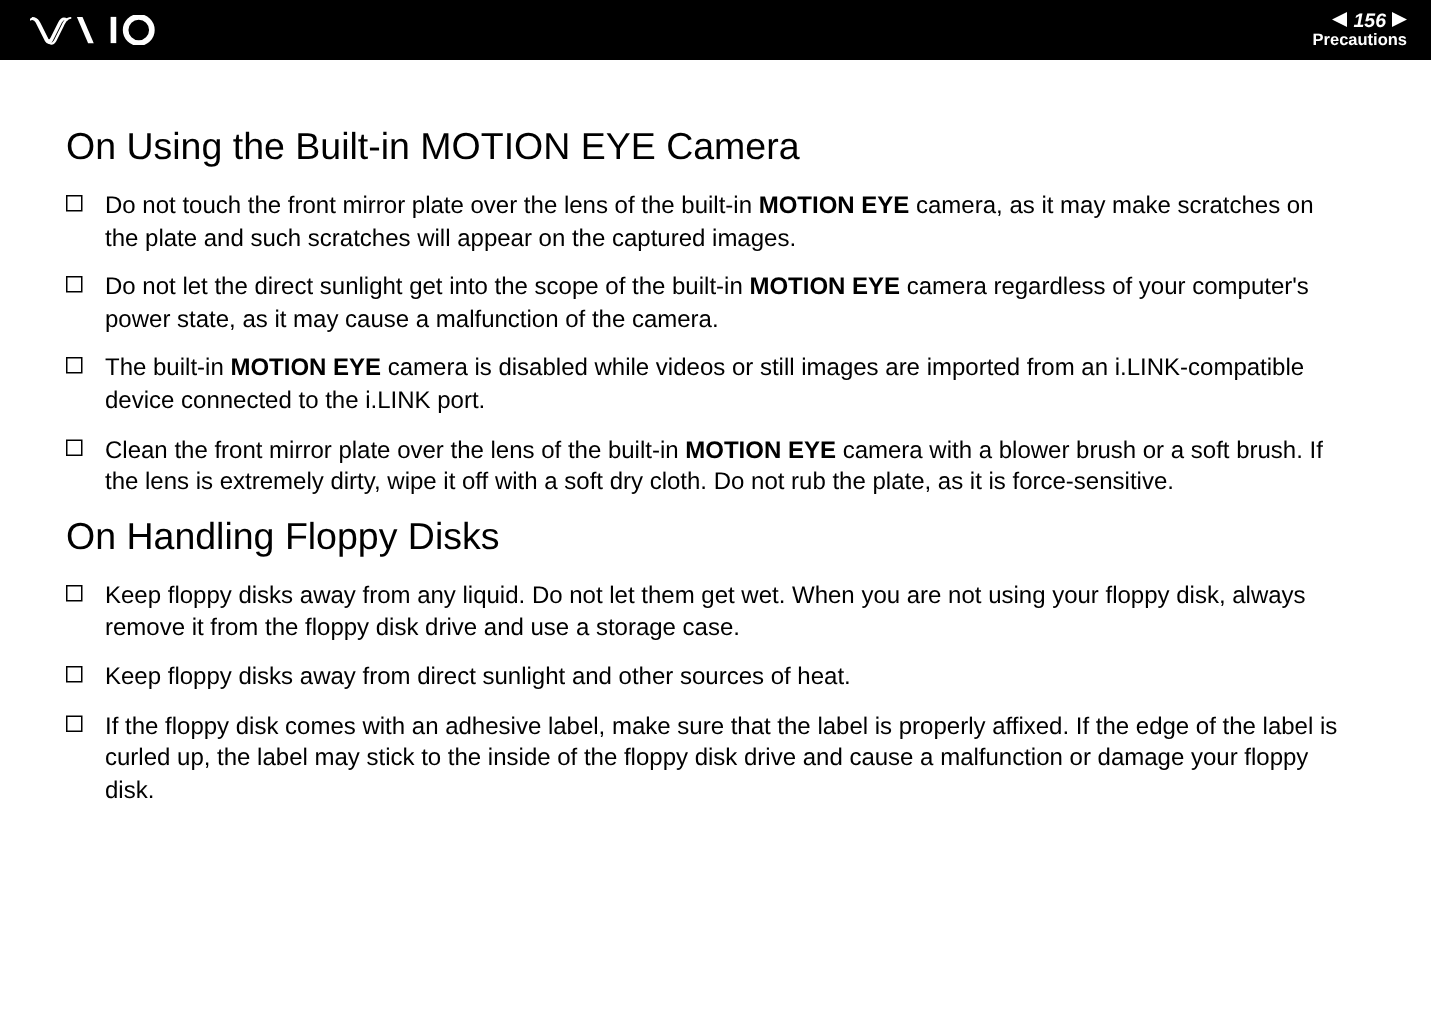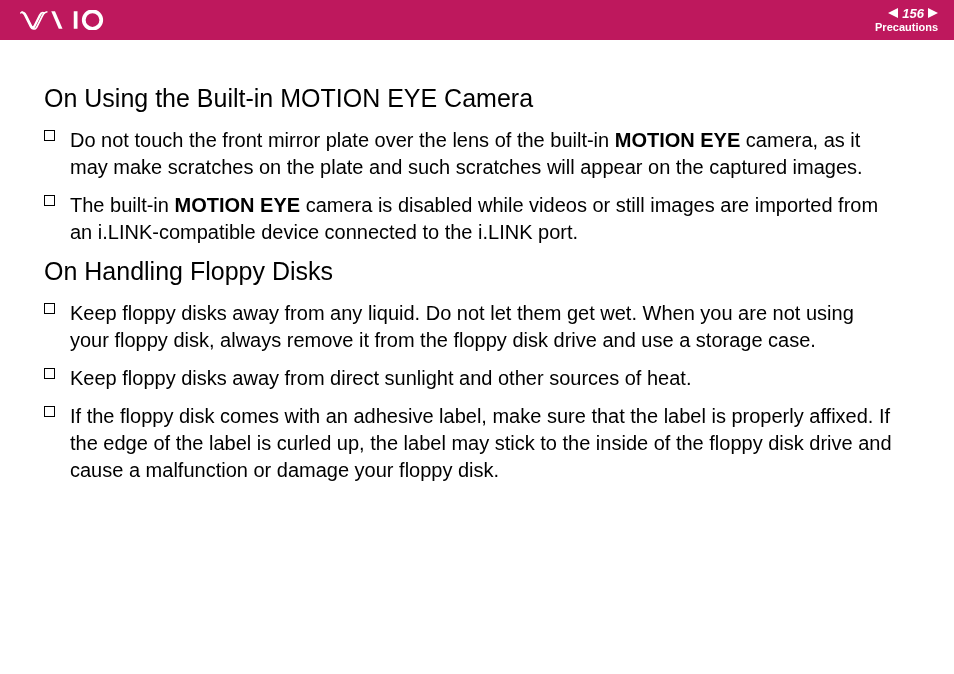--- a/index.html
+++ b/index.html
@@ -1,29 +1,29 @@
 <!DOCTYPE html>
 <html><head>
 <meta charset="utf-8">
 <style>
   * { margin: 0; padding: 0; box-sizing: border-box; }
   body { width: 954px; height: 674px; background: #fff; font-family: Arial, Helvetica, sans-serif; color: #000; position: relative; }
-  .header { background: #be185d; height: 40px; display: flex; align-items: center; justify-content: space-between; padding: 0 16px 0 20px; }
+  .header { background: #000000; height: 40px; display: flex; align-items: center; justify-content: space-between; padding: 0 16px 0 20px; }
   .logo { display: flex; align-items: center; gap: 2px; }
   .logo svg { height: 20px; }
   .header-right { display: flex; flex-direction: column; align-items: flex-end; color: #fff; font-size: 11px; font-weight: bold; line-height: 1.2; }
   .pager { display: flex; align-items: center; gap: 4px; font-style: italic; font-size: 13px; }
   .arrow { display: inline-block; width: 0; height: 0; border-top: 5px solid transparent; border-bottom: 5px solid transparent; }
   .arrow-left { border-right: 10px solid #fff; }
   .arrow-right { border-left: 10px solid #fff; }
   .content { padding: 44px 60px 0 44px; }
   h2 { font-size: 25px; font-weight: 400; margin-bottom: 14px; }
   h2.second { margin-top: 6px; }
   ul { list-style: none; }
-  li { position: relative; padding-left: 26px; font-size: 20px; line-height: 1.35; margin-bottom: 11px; }
+  li { position: relative; padding-left: 26px; font-size: 16px; line-height: 1.35; margin-bottom: 11px; }
   li .bullet { position: absolute; left: 0; top: 3px; width: 11px; height: 11px; border: 1.4px solid #000; }
   li b { font-weight: bold; }
 </style>
 </head>
 <body>
 
 <div class="header">
   <div class="logo">
     <svg viewBox="0 0 160 32" width="100" fill="#fff">
       <path d="M0 4 Q6 0 10 8 L18 24 Q20 28 22 24 L30 8 Q34 0 40 4 L40 6 Q36 4 34 8 L24 28 Q20 34 16 28 L6 8 Q4 4 0 6 Z"></path>
@@ -46,21 +46,23 @@
       <span class="arrow arrow-right"></span>
     </div>
     <div>Precautions</div>
   </div>
 </div>
 
 <div class="content">
   <h2>On Using the Built-in MOTION EYE Camera</h2>
   <ul id="list1">
       <li><span class="bullet"></span>Do not touch the front mirror plate over the lens of the built-in <b>MOTION EYE</b> camera, as it may make scratches on the plate and such scratches will appear on the captured images.</li>
+      <li><span class="bullet"></span>Do not let the direct sunlight get into the scope of the built-in <b>MOTION EYE</b> camera regardless of your computer's power state, as it may cause a malfunction of the camera.</li>
       <li><span class="bullet"></span>The built-in <b>MOTION EYE</b> camera is disabled while videos or still images are imported from an i.LINK-compatible device connected to the i.LINK port.</li>
+      <li><span class="bullet"></span>Clean the front mirror plate over the lens of the built-in <b>MOTION EYE</b> camera with a blower brush or a soft brush. If the lens is extremely dirty, wipe it off with a soft dry cloth. Do not rub the plate, as it is force-sensitive.</li>
     </ul>
 
   <h2 class="second">On Handling Floppy Disks</h2>
   <ul id="list2">
       <li><span class="bullet"></span>Keep floppy disks away from any liquid. Do not let them get wet. When you are not using your floppy disk, always remove it from the floppy disk drive and use a storage case.</li>
       <li><span class="bullet"></span>Keep floppy disks away from direct sunlight and other sources of heat.</li>
       <li><span class="bullet"></span>If the floppy disk comes with an adhesive label, make sure that the label is properly affixed. If the edge of the label is curled up, the label may stick to the inside of the floppy disk drive and cause a malfunction or damage your floppy disk.</li>
     </ul>
 </div>
 

